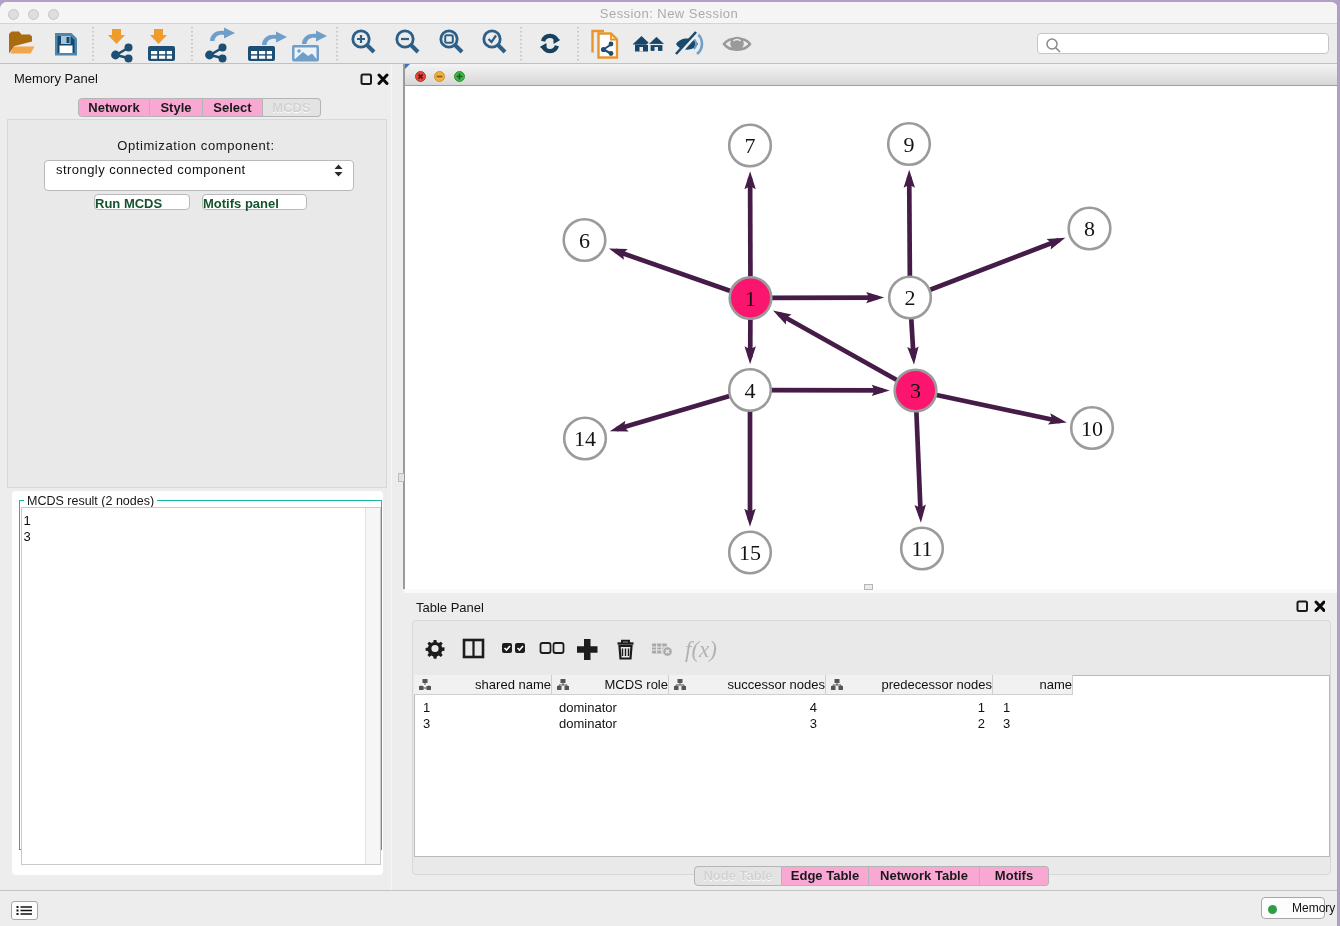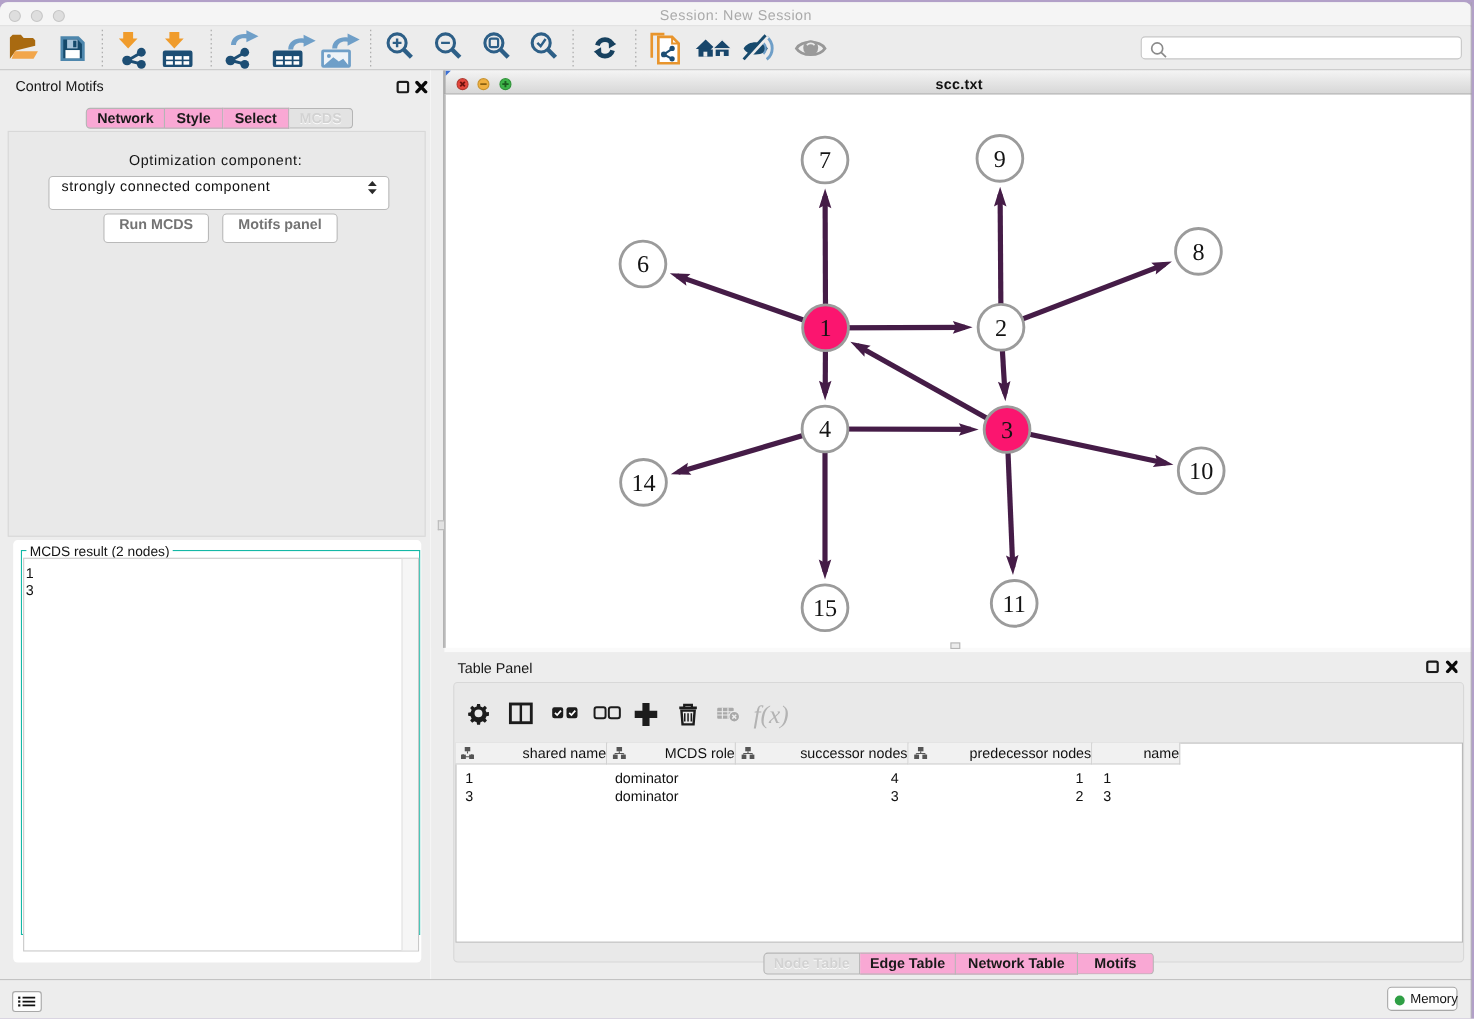--- a/index.html
+++ b/index.html
@@ -12,21 +12,21 @@
 #cpanel{position:absolute;left:0;top:64px;width:392px;height:826px;background:#ededed;border-right:1px solid #f6f6f6}
 #cphead{position:absolute;left:14px;top:71px;font-size:13px;color:#151515}
 #tabs{position:absolute;left:78px;top:98px;height:19px}
 .tab{float:left;height:19px;background:#f9a8d4;border:1px solid #b5b5b5;border-left:none;line-height:17px;font-weight:700;font-size:13px;text-align:center;color:#1a1a1a}
 .tab.first{border-left:1px solid #b5b5b5;border-radius:4px 0 0 4px}
 .tab.dis{background:#e3e3e3;color:#d2d2d2;text-shadow:0 1px 0 #fafafa}
 .tab.last{border-radius:0 4px 4px 0}
 #cpcontent{position:absolute;left:7px;top:119px;width:380px;height:369px;background:#e9e9e9;border:1px solid #d8d8d8}
 #optlabel{position:absolute;left:0;top:138px;width:392px;text-align:center;font-size:13px;letter-spacing:0.6px;color:#151515}
 #combo{position:absolute;left:44px;top:160px;width:310px;height:31px;background:#fff;border:1px solid #b9b9b9;border-radius:4px;line-height:18px;padding-left:11px;font-size:13px;letter-spacing:0.45px}
-.btn{position:absolute;height:27px;background:#fff;border:1px solid #b9b9b9;border-radius:4px;text-align:center;line-height:17px;font-size:13px;font-weight:700;color:#737373}
+.btn{position:absolute;height:16px;background:#fff;border:1px solid #b9b9b9;border-radius:4px;text-align:left;line-height:17px;font-size:13px;font-weight:700;color:#14532d}
 #resultblock{position:absolute;left:12px;top:491px;width:371px;height:384px;background:#fff;border-radius:4px}
 #fieldset{position:absolute;left:7px;top:9px;width:363px;height:350px;border:1px solid #14b8a6}
 #legend{position:absolute;left:4px;top:-7px;background:#fff;padding:0 3px;font-size:12.5px;color:#151515}
 #ta{position:absolute;left:1px;top:6px;width:360px;height:358px;background:#fff;border:1px solid #c9c9c9}
 #tascroll{position:absolute;right:0;top:0;width:15px;height:356px;background:#f6f6f6;border-left:1px solid #e2e2e2}
 #vdiv{position:absolute;left:392px;top:64px;width:12px;height:525px;background:#ededed;border-right:1px solid #9a9a9a}
 #vgrip{position:absolute;left:398px;top:473px;width:6px;height:9px;background:#e2e2e2;border:1px solid #bbb;border-right:none}
 #nettitle{position:absolute;left:404px;top:64px;width:934px;height:22px;background:linear-gradient(#f4f4f4,#d7d7d7);border-bottom:1px solid #9e9e9e;border-left:1px solid #9a9a9a}
 .mac{position:absolute;top:7px;width:11px;height:11px;border-radius:50%}
 #netname{position:absolute;top:5px;left:0;width:934px;text-align:center;font-size:13px;font-weight:700;color:#111;letter-spacing:0.25px}
@@ -37,21 +37,21 @@
 #tphead{position:absolute;left:416px;top:600px;font-size:13px;color:#151515}
 #tpblock{position:absolute;left:412px;top:620px;width:919px;height:255px;background:#e9e9e9;border:1px solid #d8d8d8;border-radius:4px}
 #tblock{position:absolute;left:414px;top:675px;width:916px;height:182px;background:#fff;border:1px solid #b9b9b9}
 .hcell{position:absolute;top:675px;height:20px;background:#f1f1f1;border-right:1px solid #cfcfcf;border-bottom:1px solid #cfcfcf;text-align:right;line-height:19px;font-size:13px;color:#111}
 .cell{position:absolute;font-size:13px;color:#111;line-height:16px;height:16px}
 .cellr{text-align:right}
 #btabs{position:absolute;left:694px;top:866px;height:36px}
 #btabs .tab{height:20px;line-height:18px}
 #statusbar{position:absolute;left:0;top:890px;width:1338px;height:36px;background:#ededed;border-top:1px solid #c3c3c3}
 #listbtn{position:absolute;left:11px;top:901px;width:27px;height:19px;background:#fdfdfd;border:1px solid #a8a8a8;border-radius:3px}
-#membtn{position:absolute;left:1261px;top:897px;width:64px;height:22px;background:#fdfdfd;border:1px solid #a8a8a8;border-radius:4px;font-size:12px;line-height:20px;text-align:left;padding-left:20px;color:#111}
+#membtn{position:absolute;left:1261px;top:897px;width:64px;height:22px;background:#fdfdfd;border:1px solid #a8a8a8;border-radius:4px;font-size:12px;line-height:20px;text-align:left;padding-left:30px;color:#111}
 #memdot{position:absolute;left:6px;top:6.5px;width:9px;height:9px;border-radius:50%;background:#2e9e44}
 .wbtn{position:absolute;width:30px;height:12px}
 </style></head>
 <body>
 <div id="win"></div>
 <div id="titlebar">
 <div class="tl" style="left:8px"></div>
     <div class="tl" style="left:28px"></div>
     <div class="tl" style="left:48px"></div>
 <div id="title">Session: New Session</div>
@@ -195,21 +195,21 @@
 </g>
 </svg>
 </div>
 <div id="searchbox">
     <svg width="20" height="19" style="position:absolute;left:6px;top:2px">
       <circle cx="8" cy="8" r="5" fill="none" stroke="#8a8a8a" stroke-width="1.5"></circle>
       <line x1="11.6" y1="11.6" x2="16" y2="16" stroke="#8a8a8a" stroke-width="1.5"></line>
     </svg>
 </div>
 <div id="cpanel"></div>
-<div id="cphead">Control Motifs</div>
+<div id="cphead">Memory Panel</div>
 <svg class="wbtn" style="left:360px;top:73px" width="30" height="13">
     <rect x="1.5" y="1.5" width="9.5" height="9.5" fill="none" stroke="#1a1a1a" stroke-width="2" rx="1.5"></rect>
     <path d="M19 2 L27 10.5 M27 2 L19 10.5" stroke="#0a0a0a" stroke-width="3" stroke-linecap="round"></path>
   </svg>
 <div id="tabs">
 <div class="tab first" style="width:72px">Network</div>
     <div class="tab" style="width:53px">Style</div>
     <div class="tab" style="width:60px">Select</div>
     <div class="tab dis last" style="width:58px">MCDS</div>
 </div>
@@ -246,21 +246,20 @@
 <div class="mac" style="left:29px;background:#f0b03f;border:1px solid #c9932e">
       <svg width="11" height="11" style="position:absolute;left:-1px;top:-1px">
         <path d="M2.6 5.5 L8.4 5.5" stroke="#8a6011" stroke-width="1.7"></path>
       </svg>
     </div>
 <div class="mac" style="left:49px;background:#3db549;border:1px solid #2f9339">
       <svg width="11" height="11" style="position:absolute;left:-1px;top:-1px">
         <path d="M2.6 5.5 L8.4 5.5 M5.5 2.6 L5.5 8.4" stroke="#1c5e20" stroke-width="1.7"></path>
       </svg>
     </div>
-<div id="netname">scc.txt</div>
 </div>
 <div id="canvas"></div>
 <svg width="933" height="499" style="position:absolute;left:405px;top:86px">
 <line x1="345.5" y1="212.0" x2="345.1" y2="92.3" stroke="#451c47" stroke-width="4.7"></line>
 <path d="M345.1 85.3 L350.8 103.3 L345.1 100.3 L339.4 103.3 Z" fill="#451c47"></path>
 <line x1="345.5" y1="212.0" x2="210.5" y2="164.8" stroke="#451c47" stroke-width="4.7"></line>
 <path d="M203.9 162.5 L222.7 163.1 L218.0 167.5 L219.0 173.8 Z" fill="#451c47"></path>
 <line x1="345.5" y1="212.0" x2="472.2" y2="211.6" stroke="#451c47" stroke-width="4.7"></line>
 <path d="M479.2 211.6 L461.2 217.3 L464.2 211.6 L461.2 205.9 Z" fill="#451c47"></path>
 <line x1="345.5" y1="212.0" x2="345.2" y2="271.2" stroke="#451c47" stroke-width="4.7"></line>

